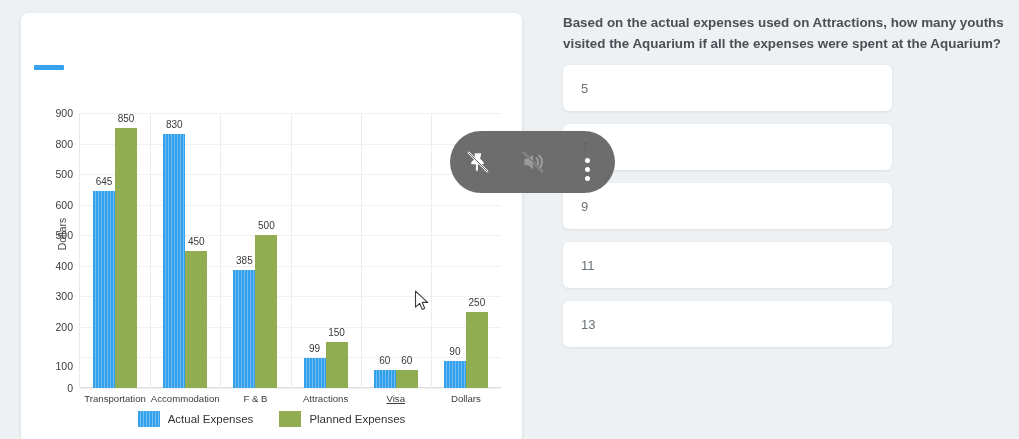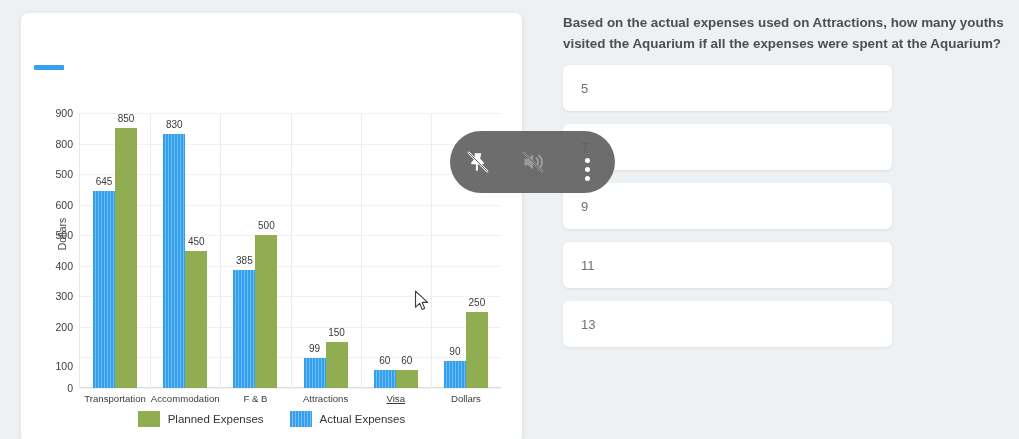--- a/index.html
+++ b/index.html
@@ -324,26 +324,26 @@
           <div class="bar actual" style="left: 363.917px; width: 22px; height: 27.5px;"></div>
           <div class="bar-label" style="left: 374.917px; top: 232.5px;">90</div>
           <div class="bar planned" style="left: 385.917px; width: 22px; height: 76.3889px;"></div>
           <div class="bar-label" style="left: 396.917px; top: 183.611px;">250</div>
           <div class="xtick" style="left: 385.917px;">Dollars</div>
         </div>
     </div>
 
     <div id="legend">
       <div class="legend-item">
+        <span class="legend-swatch actual"></span>
+        <span class="legend-text">Actual Expenses</span>
+      </div>
+      <div class="legend-item">
         <span class="legend-swatch planned"></span>
         <span class="legend-text">Planned Expenses</span>
-      </div>
-      <div class="legend-item">
-        <span class="legend-swatch actual"></span>
-        <span class="legend-text">Actual Expenses</span>
       </div>
     </div>
   </div>
 
   <div id="question-panel">
     <div id="question-text">Based on the actual expenses used on Attractions, how many youths visited the Aquarium if all the expenses were spent at the Aquarium?</div>
     <div id="options-container">
         <div class="option-card" style="top: 65px;">
           <span class="option-label">5</span>
         </div>

